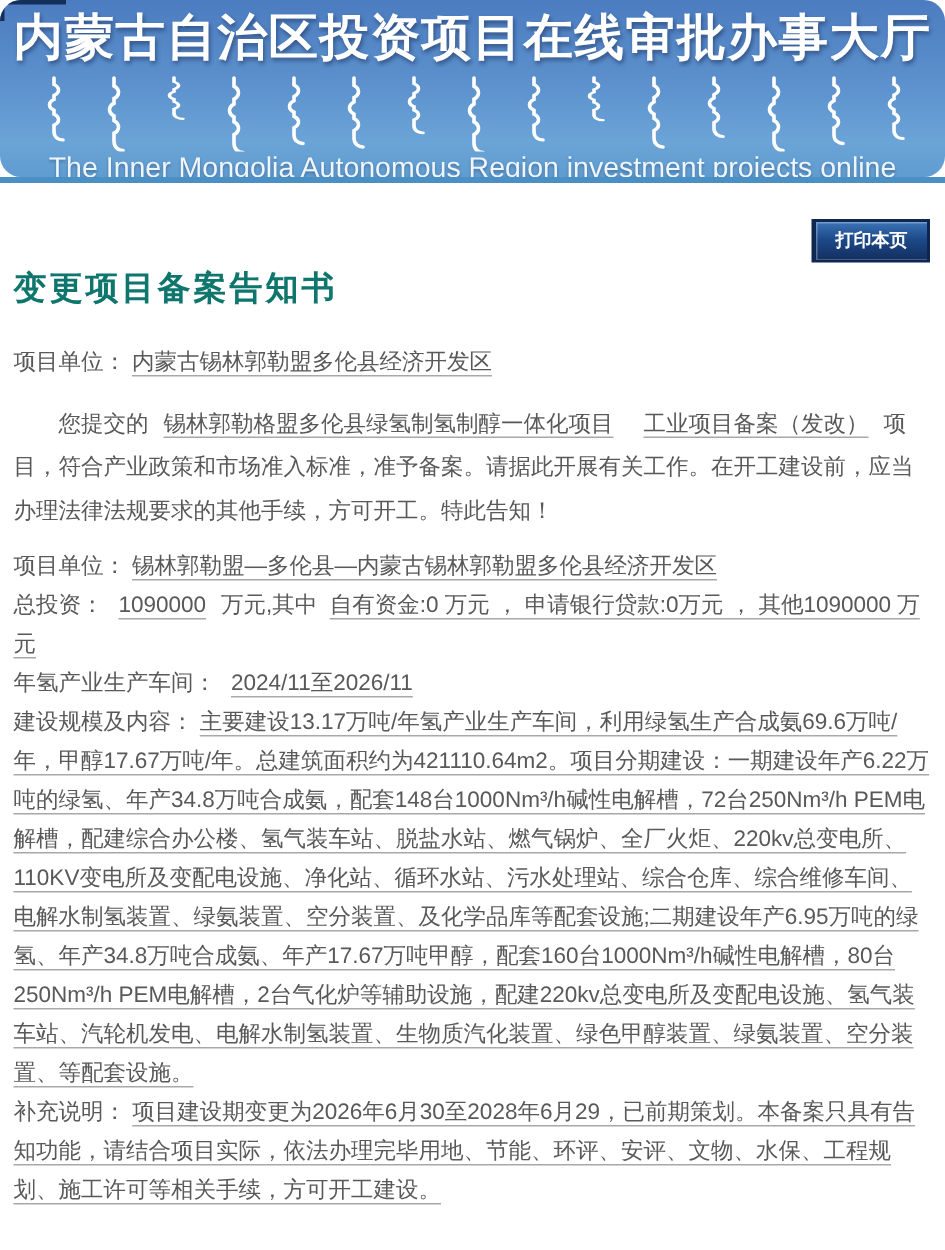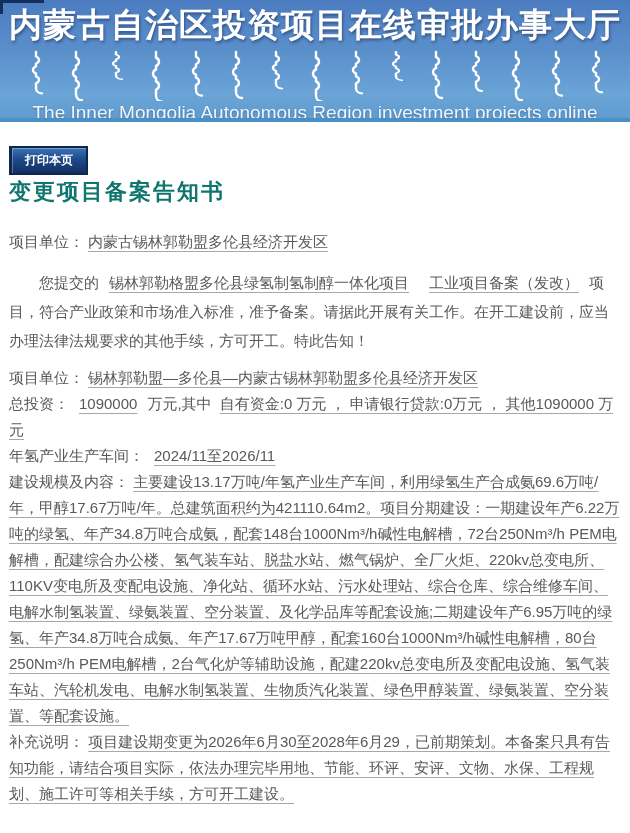--- a/index.html
+++ b/index.html
@@ -10,20 +10,21 @@
     color:#595959;
   }
   
   .header {
     position:relative;
     height:118px;
     background:linear-gradient(180deg,#4c7cc0 0%, #5b90cc 45%, #6ba4d7 80%, #5f9cd0 100%);
     text-align:center;
     color:#fff;
     overflow:hidden;
+    border-radius:14px;
   }
   .corner-dark-h { position:absolute; top:0; left:0; width:44px; height:3px; background:#14305a; }
   .corner-dark-v { position:absolute; top:0; left:0; width:3px; height:14px; background:#14305a; }
   .header-title {
     margin:3px 0 0 0;
     font-family:"DejaVu Serif", serif;
     font-size:33px;
     font-weight:bold;
     letter-spacing:1px;
     text-shadow:1px 2px 3px rgba(0,10,40,.4);
@@ -33,21 +34,21 @@
   .header-en {
     font-size:19px;
     color:#eef5fb;
     text-shadow:0 1px 2px rgba(0,10,40,.3);
     margin-top:1px;
   }
   .header-strip { height:4px; background:#4a90c5; }
 
   
   .content { padding:0 9px 10px 9px; font-size:15px; }
-  .print-row { display:flex; padding:24px 1px 0 0; }
+  .print-row { display:flex; justify-content:flex-end; padding:24px 1px 0 0; }
   .print-btn {
     background:linear-gradient(180deg,#3c74b6 0%, #1d4a8a 45%, #132f60 100%);
     border:2px solid #0d2750;
     border-left:3px solid #0d2750;
     color:#fff;
     font-size:12px;
     font-weight:bold;
     padding:4px 13px;
     cursor:pointer;
     box-shadow:inset 1px 1px 0 rgba(255,255,255,.3);

